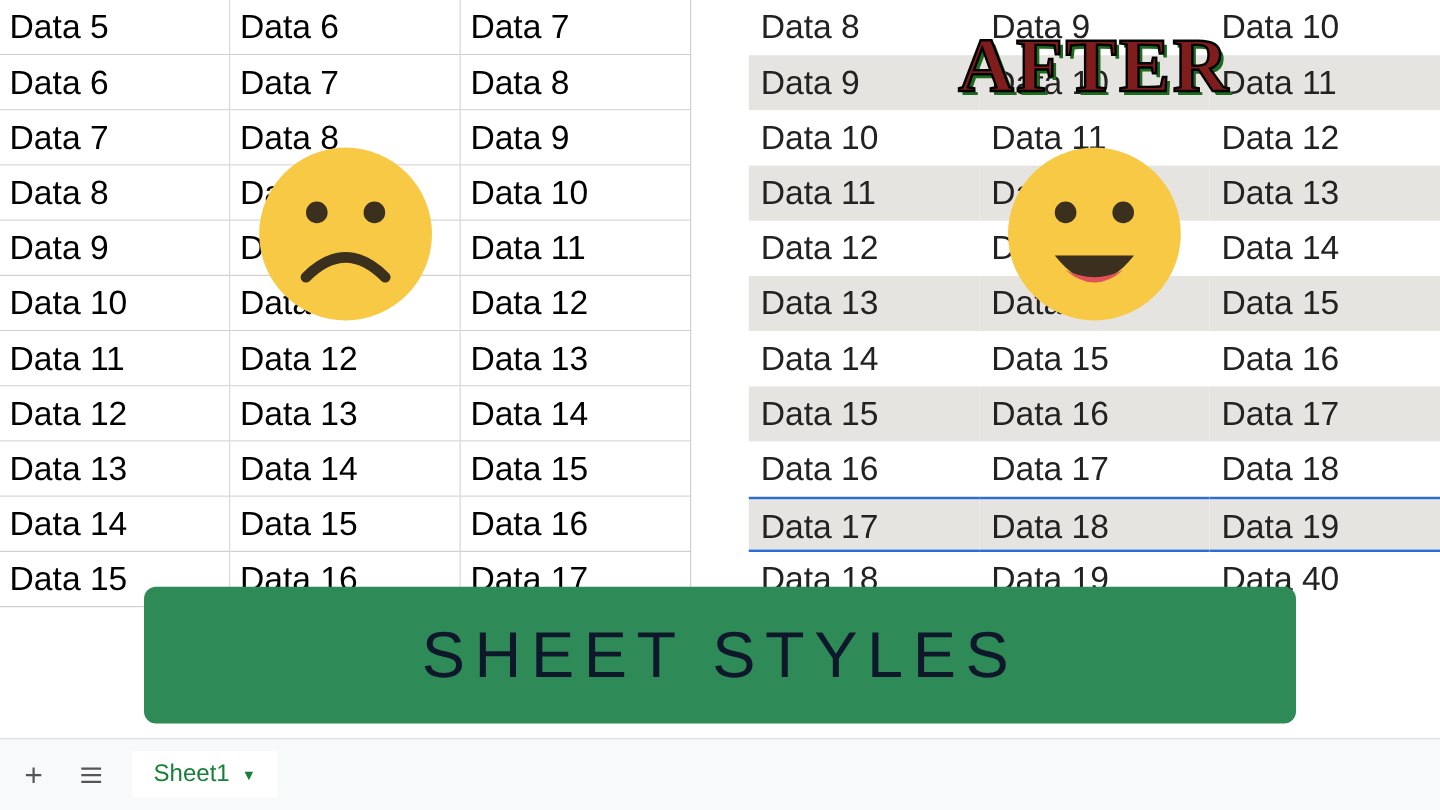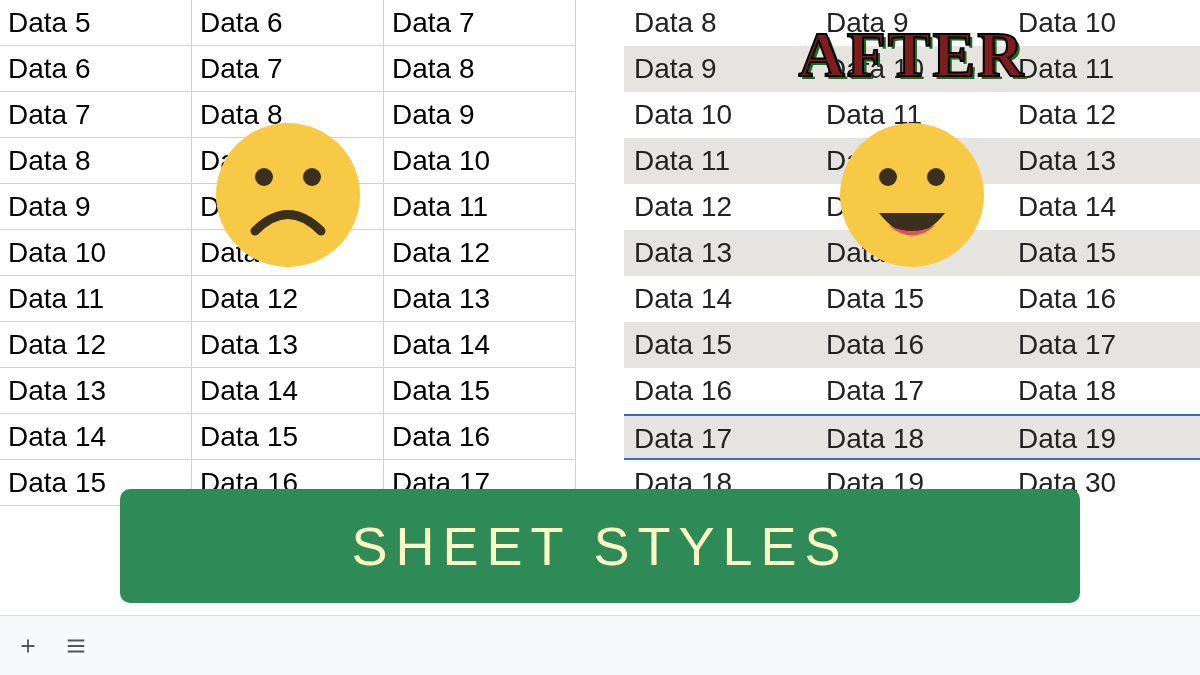--- a/index.html
+++ b/index.html
@@ -81,21 +81,21 @@
     width: 150px;
     height: 150px;
     z-index: 5;
   }
   .banner {
     position: absolute;
     left: 120px;
     right: 120px;
     bottom: 72px;
     background: #2e8b57;
-    color: #fef9c3;
+    color: #0f172a;
     font-size: 54px;
     font-weight: 500;
     text-align: center;
     padding: 26px 10px;
     border-radius: 10px;
     letter-spacing: 8px;
     font-family: 'Arial Narrow', Arial, sans-serif;
     z-index: 10;
   }
   .bottom-bar {
@@ -167,21 +167,21 @@
       <div class="row row-even"><div class="cell">Data 8</div><div class="cell">Data 9</div><div class="cell">Data 10</div></div>
       <div class="row row-odd"><div class="cell">Data 9</div><div class="cell">Data 10</div><div class="cell">Data 11</div></div>
       <div class="row row-even"><div class="cell">Data 10</div><div class="cell">Data 11</div><div class="cell">Data 12</div></div>
       <div class="row row-odd"><div class="cell">Data 11</div><div class="cell">Data 12</div><div class="cell">Data 13</div></div>
       <div class="row row-even"><div class="cell">Data 12</div><div class="cell">Data 13</div><div class="cell">Data 14</div></div>
       <div class="row row-odd"><div class="cell">Data 13</div><div class="cell">Data 14</div><div class="cell">Data 15</div></div>
       <div class="row row-even"><div class="cell">Data 14</div><div class="cell">Data 15</div><div class="cell">Data 16</div></div>
       <div class="row row-odd"><div class="cell">Data 15</div><div class="cell">Data 16</div><div class="cell">Data 17</div></div>
       <div class="row row-even"><div class="cell">Data 16</div><div class="cell">Data 17</div><div class="cell">Data 18</div></div>
       <div class="row row-odd row-last"><div class="cell">Data 17</div><div class="cell">Data 18</div><div class="cell">Data 19</div></div>
-      <div class="row row-even"><div class="cell">Data 18</div><div class="cell">Data 19</div><div class="cell">Data 30</div></div>
+      <div class="row row-even"><div class="cell">Data 18</div><div class="cell">Data 19</div><div class="cell">Data 40</div></div>
     </div>
     <div class="overlay-label after-label">AFTER</div>
     <div class="emoji">
       <svg viewBox="0 0 100 100">
         <circle cx="50" cy="50" r="48" fill="#f7c945"></circle>
         <circle cx="34" cy="38" r="6" fill="#3b2f1e"></circle>
         <circle cx="66" cy="38" r="6" fill="#3b2f1e"></circle>
         <path d="M 28 62 Q 50 90 72 62 Z" fill="#3b2f1e"></path>
         <path d="M 34 70 Q 50 84 66 70 Q 50 78 34 70 Z" fill="#e0525a"></path>
       </svg>
@@ -195,13 +195,17 @@
   <div class="iconbtn">
     <svg width="22" height="22" viewBox="0 0 24 24">
         <path d="M11 5h2v14h-2z M5 11h14v2H5z" fill="#555"></path>
       </svg>
   </div>
   <div class="iconbtn">
     <svg width="22" height="22" viewBox="0 0 24 24">
         <path d="M3 5h18v2H3z M3 11h18v2H3z M3 17h18v2H3z" fill="#555"></path>
       </svg>
   </div>
+  <div class="sheet-tab">
+    <span>Sheet1</span>
+    <span class="caret">▼</span>
+  </div>
 </div>
 
 </body></html>

